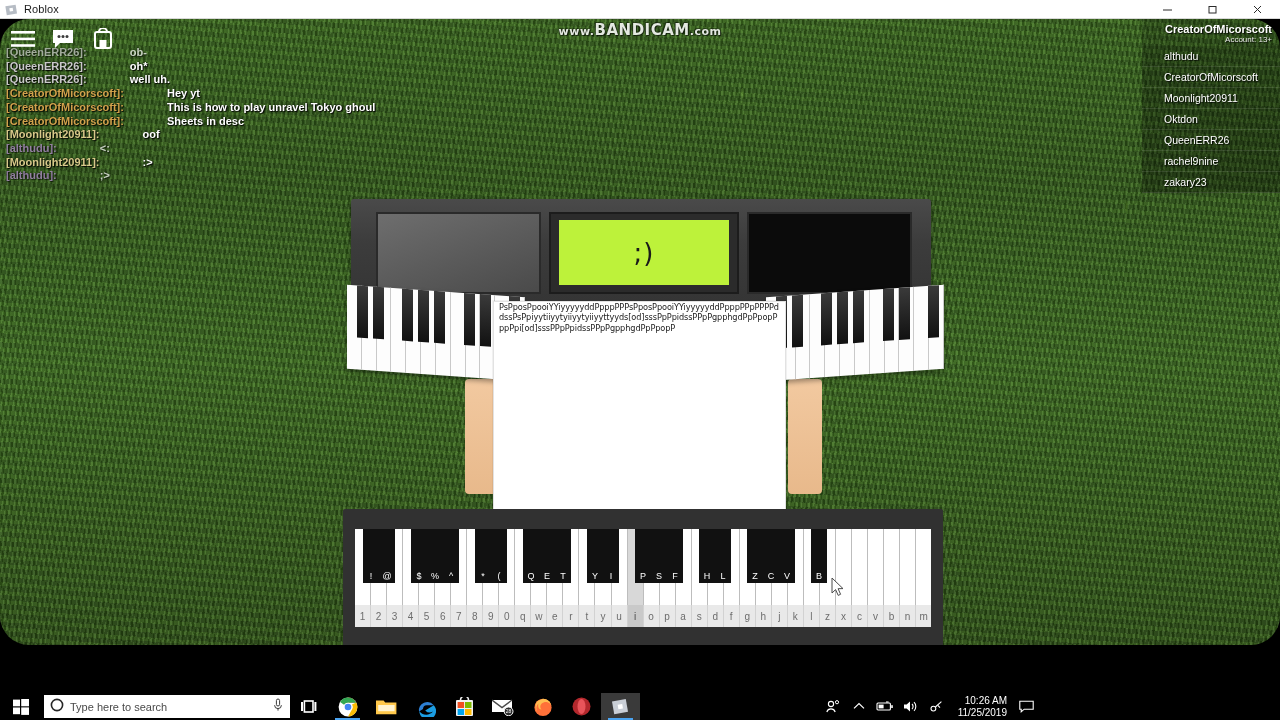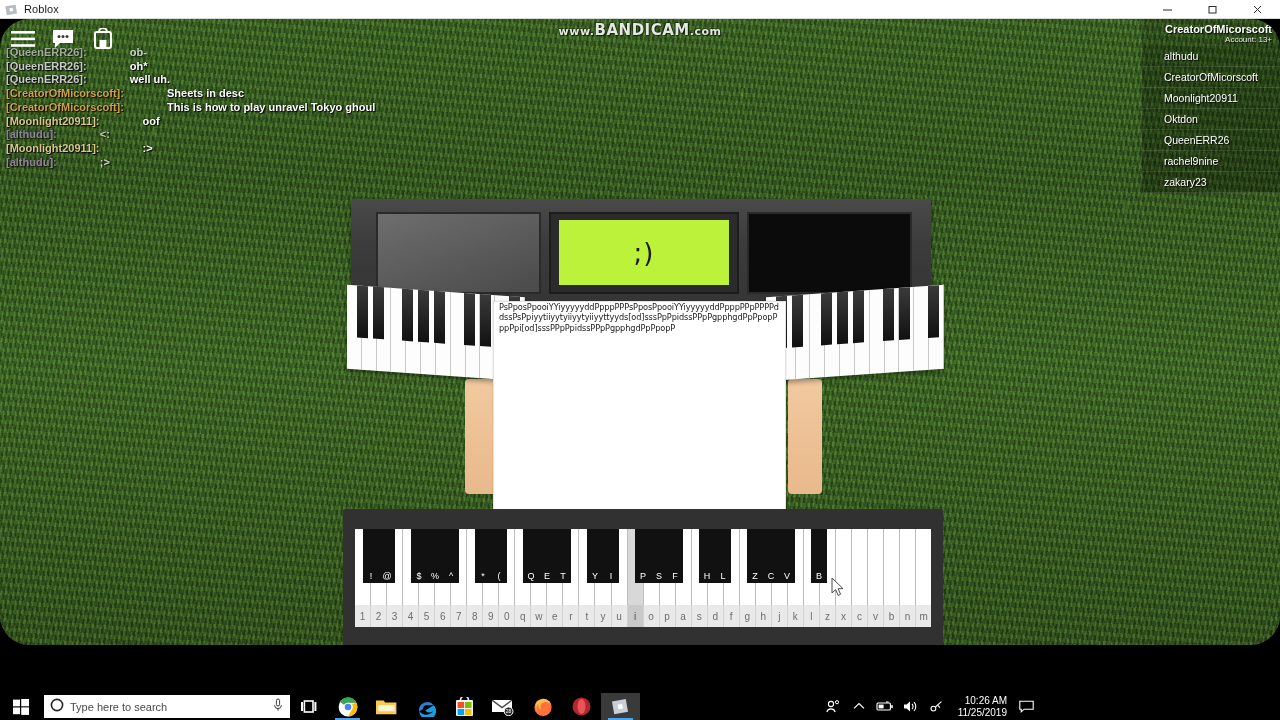--- a/index.html
+++ b/index.html
@@ -338,22 +338,23 @@
     <div class="bandicam">
       <span>
         <span class="small">www.</span><span>BANDICAM</span><span class="small">.com</span>
       </span>
     </div>
 
     <div class="chat" id="chat-log">
         <div class="chat-line" style="opacity: 0.72;"><span class="chat-name" style="color: rgb(201, 201, 201);">[QueenERR26]:</span><span class="chat-msg"> ob-</span></div>
         <div class="chat-line"><span class="chat-name" style="color: rgb(201, 201, 201);">[QueenERR26]:</span><span class="chat-msg"> oh*</span></div>
         <div class="chat-line"><span class="chat-name" style="color: rgb(201, 201, 201);">[QueenERR26]:</span><span class="chat-msg"> well uh.</span></div>
+        <div class="chat-line"><span class="chat-name" style="color: rgb(210, 162, 76);">[CreatorOfMicorscoft]:</span><span class="chat-msg"> Hey yt</span></div>
+        <div class="chat-line"><span class="chat-name" style="color: rgb(210, 162, 76);">[CreatorOfMicorscoft]:</span><span class="chat-msg"> This is how to play unravel Tokyo ghoul</span></div>
         <div class="chat-line"><span class="chat-name" style="color: rgb(210, 162, 76);">[CreatorOfMicorscoft]:</span><span class="chat-msg"> Sheets in desc</span></div>
-        <div class="chat-line"><span class="chat-name" style="color: rgb(210, 162, 76);">[CreatorOfMicorscoft]:</span><span class="chat-msg"> This is how to play unravel Tokyo ghoul</span></div>
         <div class="chat-line"><span class="chat-name" style="color: rgb(216, 201, 138);">[Moonlight20911]:</span><span class="chat-msg"> oof</span></div>
         <div class="chat-line" style="opacity: 0.72;"><span class="chat-name" style="color: rgb(181, 143, 208);">[althudu]:</span><span class="chat-msg"> &lt;:</span></div>
         <div class="chat-line"><span class="chat-name" style="color: rgb(216, 201, 138);">[Moonlight20911]:</span><span class="chat-msg"> :&gt;</span></div>
         <div class="chat-line" style="opacity: 0.72;"><span class="chat-name" style="color: rgb(181, 143, 208);">[althudu]:</span><span class="chat-msg"> ;&gt;</span></div>
       </div>
 
     <div class="playerlist">
       <div class="pl-header">
         <div class="pl-name">CreatorOfMicorscoft</div>
         <div class="pl-acct">Account: 13+</div>

